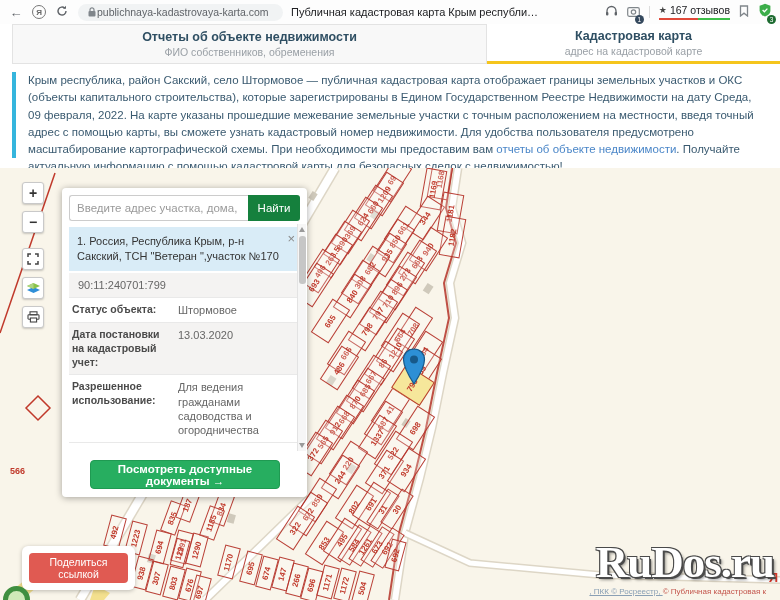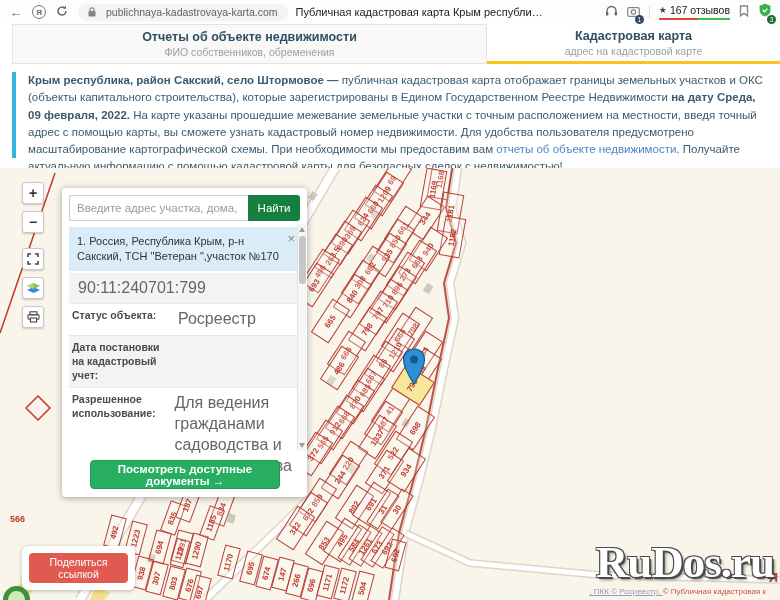--- a/index.html
+++ b/index.html
@@ -5,21 +5,21 @@
   * { margin:0; padding:0; box-sizing:border-box; }
   html,body { width:780px; height:600px; overflow:hidden; background:#fff;
     font-family:"Liberation Sans", sans-serif; }
 
   
   .browser-bar { height:24px; display:flex; align-items:center; gap:8px;
     padding:0 8px; background:#fdfdfd; }
   .nav-ico { color:#5f6368; font-size:13px; width:16px; text-align:center; cursor:pointer; }
   .ya-circle { width:14px; height:14px; border:1.4px solid #777; border-radius:50%;
     font-size:8px; font-weight:700; color:#666; display:flex; align-items:center; justify-content:center; }
-  .url-pill { display:flex; align-items:center; gap:10px; background:#f1f3f4;
+  .url-pill { display:flex; align-items:center; gap:1px; background:#f1f3f4;
     border-radius:10px; height:17px; padding:0 10px; min-width:205px; }
   .url-text { font-size:10.5px; color:#5f6368; white-space:nowrap; }
   .page-title { font-size:11px; color:#202124; white-space:nowrap; overflow:hidden;
     text-overflow:ellipsis; max-width:250px; }
   .bar-right { margin-left:auto; display:flex; align-items:center; gap:9px; }
   .badge-wrap { position:relative; }
   .mini-badge { position:absolute; right:-4px; bottom:-3px; background:#35495e; color:#fff;
     font-size:6.5px; border-radius:50%; width:9px; height:9px; display:flex;
     align-items:center; justify-content:center; }
   .reviews { display:flex; align-items:center; gap:3px; font-size:10.5px; color:#202124;
@@ -36,33 +36,33 @@
     cursor:pointer; }
   .tab-reports { width:475px; background:#f8f8f8; border:1px solid #e3e3e3; }
   .tab-map { flex:1; background:#fff; border-bottom:3px solid #f5c51d; }
   .tab-title { font-size:12.5px; font-weight:700; color:#2f4f63; }
   .tab-sub { font-size:10.5px; color:#9aa0a6; margin-top:2px; }
 
   
   .intro { position:relative; height:104px; padding:8px 14px 0 28px; background:#fff; }
   .intro-bar { position:absolute; left:12px; top:8px; bottom:10px; width:4px; background:#35b5dd; }
   .intro p { font-size:11.5px; line-height:1.5; color:#3a5a70; }
-  .intro b { font-weight:700; }
+  .intro b { font-weight:400; }
   .intro a { color:#4a86c8; text-decoration:none; cursor:pointer; }
 
   
   .map { position:relative; width:780px; height:432px; background:#f9f5ea; overflow:hidden; }
   .map svg.roads { position:absolute; left:0; top:0; z-index:1; }
   .parcel-layer { position:absolute; left:0; top:0; width:100%; height:100%; z-index:2; }
   .parcel { position:absolute; border:1.5px solid rgba(178,44,34,.9);
     background:rgba(255,255,255,.22); display:flex; align-items:center; justify-content:center; cursor:pointer; }
   .parcel span { transform:rotate(-90deg); font-size:8px; font-weight:700; color:#c0392b; white-space:nowrap; }
   .parcel.selected { background:#f6e79b; z-index:3; }
   .map-label-566 { position:absolute; left:10px; top:298px; font-size:9px; font-weight:700;
-    color:#c0392b; z-index:2;margin-top:48px; }
+    color:#c0392b; z-index:2; }
 
   .pin { position:absolute; left:401px; top:180px; z-index:4; }
 
   
   .ctrls { position:absolute; left:22px; top:14px; z-index:5; display:flex;
     flex-direction:column; gap:7px; }
   .ctrl { width:22px; height:22px; background:#fff; border:1px solid #c9c9c9; border-radius:3px;
     box-shadow:0 1px 2px rgba(0,0,0,.2); display:flex; align-items:center; justify-content:center;
     font-size:14px; font-weight:700; color:#333; cursor:pointer; }
   .ctrl.gap { margin-top:8px; }
@@ -77,21 +77,21 @@
   .search-input::placeholder { color:#9a9a9a; }
   .btn-find { width:52px; height:26px; background:#15803d; color:#fff; border:none;
     border-radius:0 3px 3px 0; font-size:11.5px; cursor:pointer; font-family:"Liberation Sans", sans-serif; }
   .result { position:relative; margin-top:6px; background:#d9ecf7; padding:7px 20px 7px 8px;
     font-size:11px; color:#333; line-height:1.35; }
   .result-close { position:absolute; right:5px; top:3px; font-size:13px; color:#888; cursor:pointer; }
   .details { margin-top:2px; max-height:198px; overflow:hidden; }
   .drow { display:flex; padding:5px 8px 5px 3px; border-bottom:1px solid #e9e9e9; }
   .drow:nth-child(odd) { background:#f4f3f2; }
   .dlabel { width:100px; font-size:10.5px; font-weight:700; color:#4a4a4a; line-height:1.3; }
-  .dvalue { flex:1; font-size:16px; color:#666; line-height:1.3; padding-left:6px; }
+  .dvalue { flex:1; font-size:11px; color:#666; line-height:1.3; padding-left:6px; }
   .btn-docs { position:absolute; left:28px; bottom:8px; width:190px; height:29px;
     background:#27ae60; border:1px solid #1f9a52; border-radius:4px; color:#fff;
     font-size:11.5px; font-weight:700; cursor:pointer; font-family:"Liberation Sans", sans-serif; }
   .card-scroll { position:absolute; right:1px; top:36px; bottom:46px; width:9px;
     background:#f6f6f6; border-left:1px solid #e3e3e3; }
   .sc-up,.sc-dn { position:absolute; left:1px; width:0; height:0; border-left:3.5px solid transparent;
     border-right:3.5px solid transparent; }
   .sc-up { top:3px; border-bottom:5px solid #9a9a9a; }
   .sc-dn { bottom:3px; border-top:5px solid #9a9a9a; }
   .sc-thumb { position:absolute; left:1px; top:12px; width:7px; height:48px; background:#c6c6c6; border-radius:3px; }
@@ -538,24 +538,25 @@
     <div class="result">
       <span>1. Россия, Республика Крым, р-н Сакский, ТСН "Ветеран ",участок №170</span>
       <span class="result-close">×</span>
     </div>
     <div class="details">
       <div class="drow">
         <span class="dvalue">90:11:240701:799</span>
       </div>
       <div class="drow">
         <span class="dlabel">Статус объекта:</span>
-        <span class="dvalue">Росреестр</span>
+        <span class="dvalue">Штормовое</span>
       </div>
       <div class="drow">
         <span class="dlabel">Дата постановки на кадастровый учет:</span>
+        <span class="dvalue">13.03.2020</span>
       </div>
       <div class="drow">
         <span class="dlabel">Разрешенное использование:</span>
         <span class="dvalue">Для ведения гражданами садоводства и огородничества</span>
       </div>
 
     </div>
     <button class="btn-docs">Посмотреть доступные документы →</button>
     <div class="card-scroll">
       <div class="sc-up"></div>

